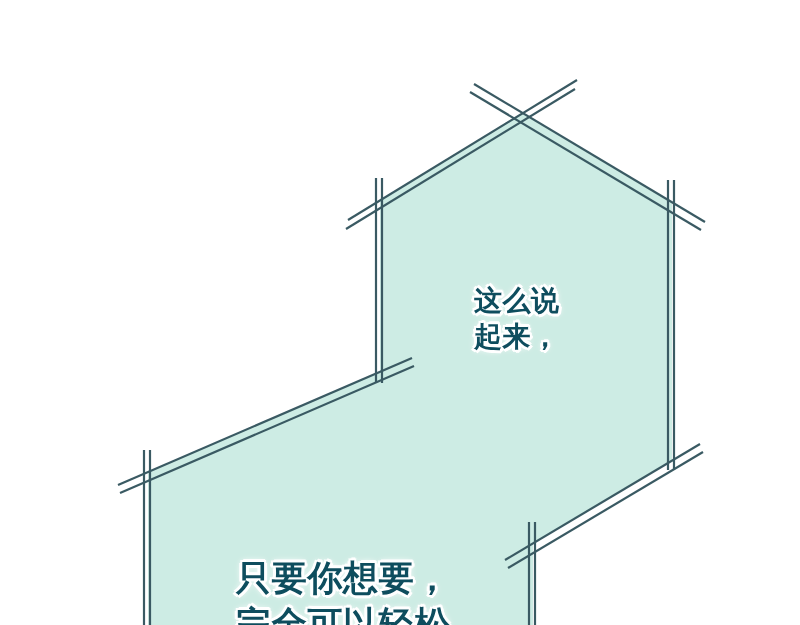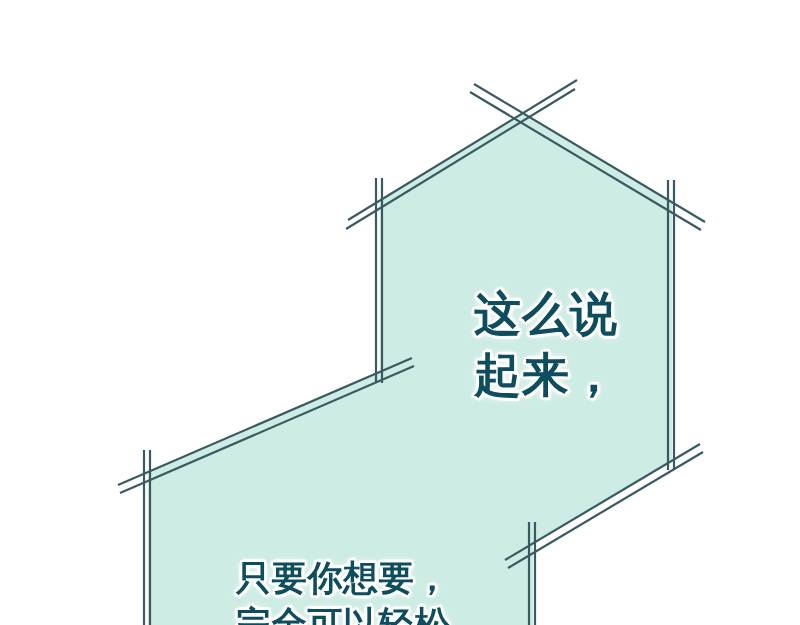--- a/index.html
+++ b/index.html
@@ -102,19 +102,19 @@
         <line x1="703" y1="452" x2="508" y2="568"></line>
       </g>
 
       <g>
         <line x1="529" y1="522" x2="529" y2="625"></line>
         <line x1="535" y1="522" x2="535" y2="625"></line>
       </g>
     </g>
   </svg>
 
-  <div class="caption" id="caption-upper" style="color: rgb(14, 77, 94); font-size: 47px;">这么说
+  <div class="caption" id="caption-upper" style="color: rgb(14, 77, 94); font-size: 28px;">这么说
 起来，</div>
 
   <div class="caption" id="caption-lower" style="color: rgb(14, 77, 94); font-size: 35px;">只要你想要，
 完全可以轻松</div>
 
 </div>
 
 </body></html>

